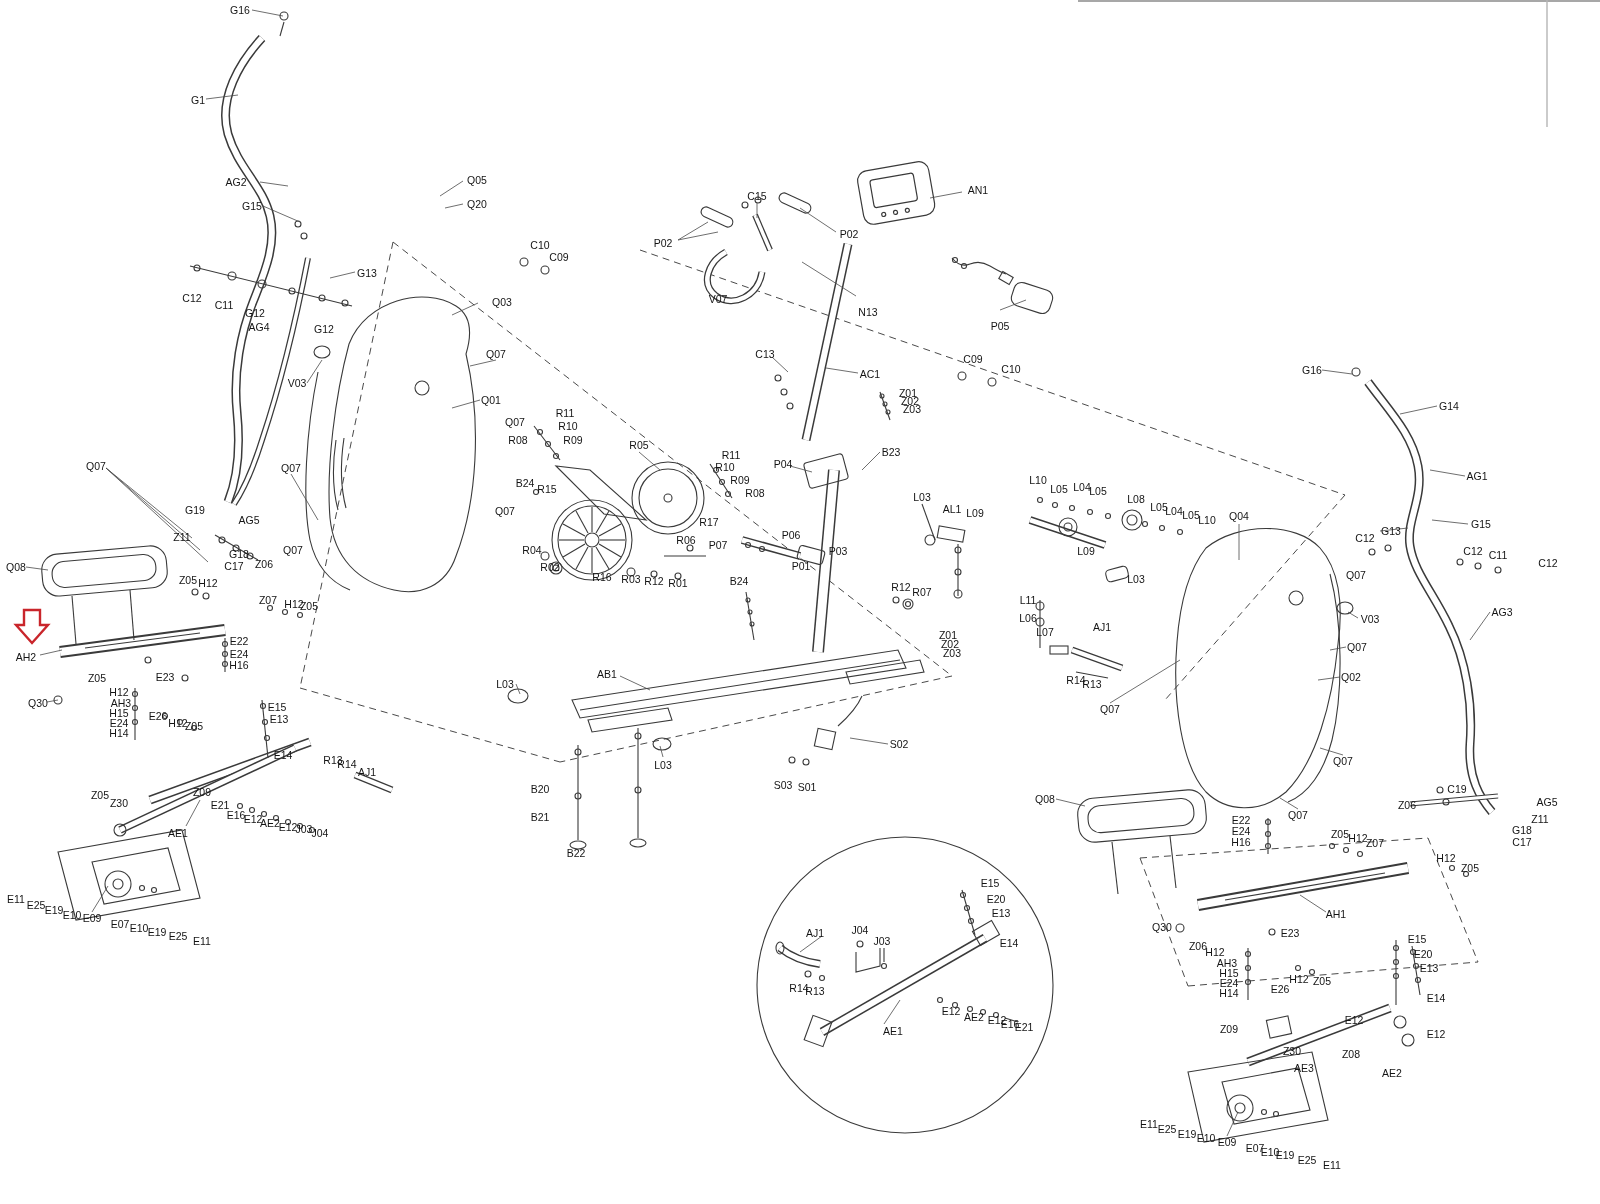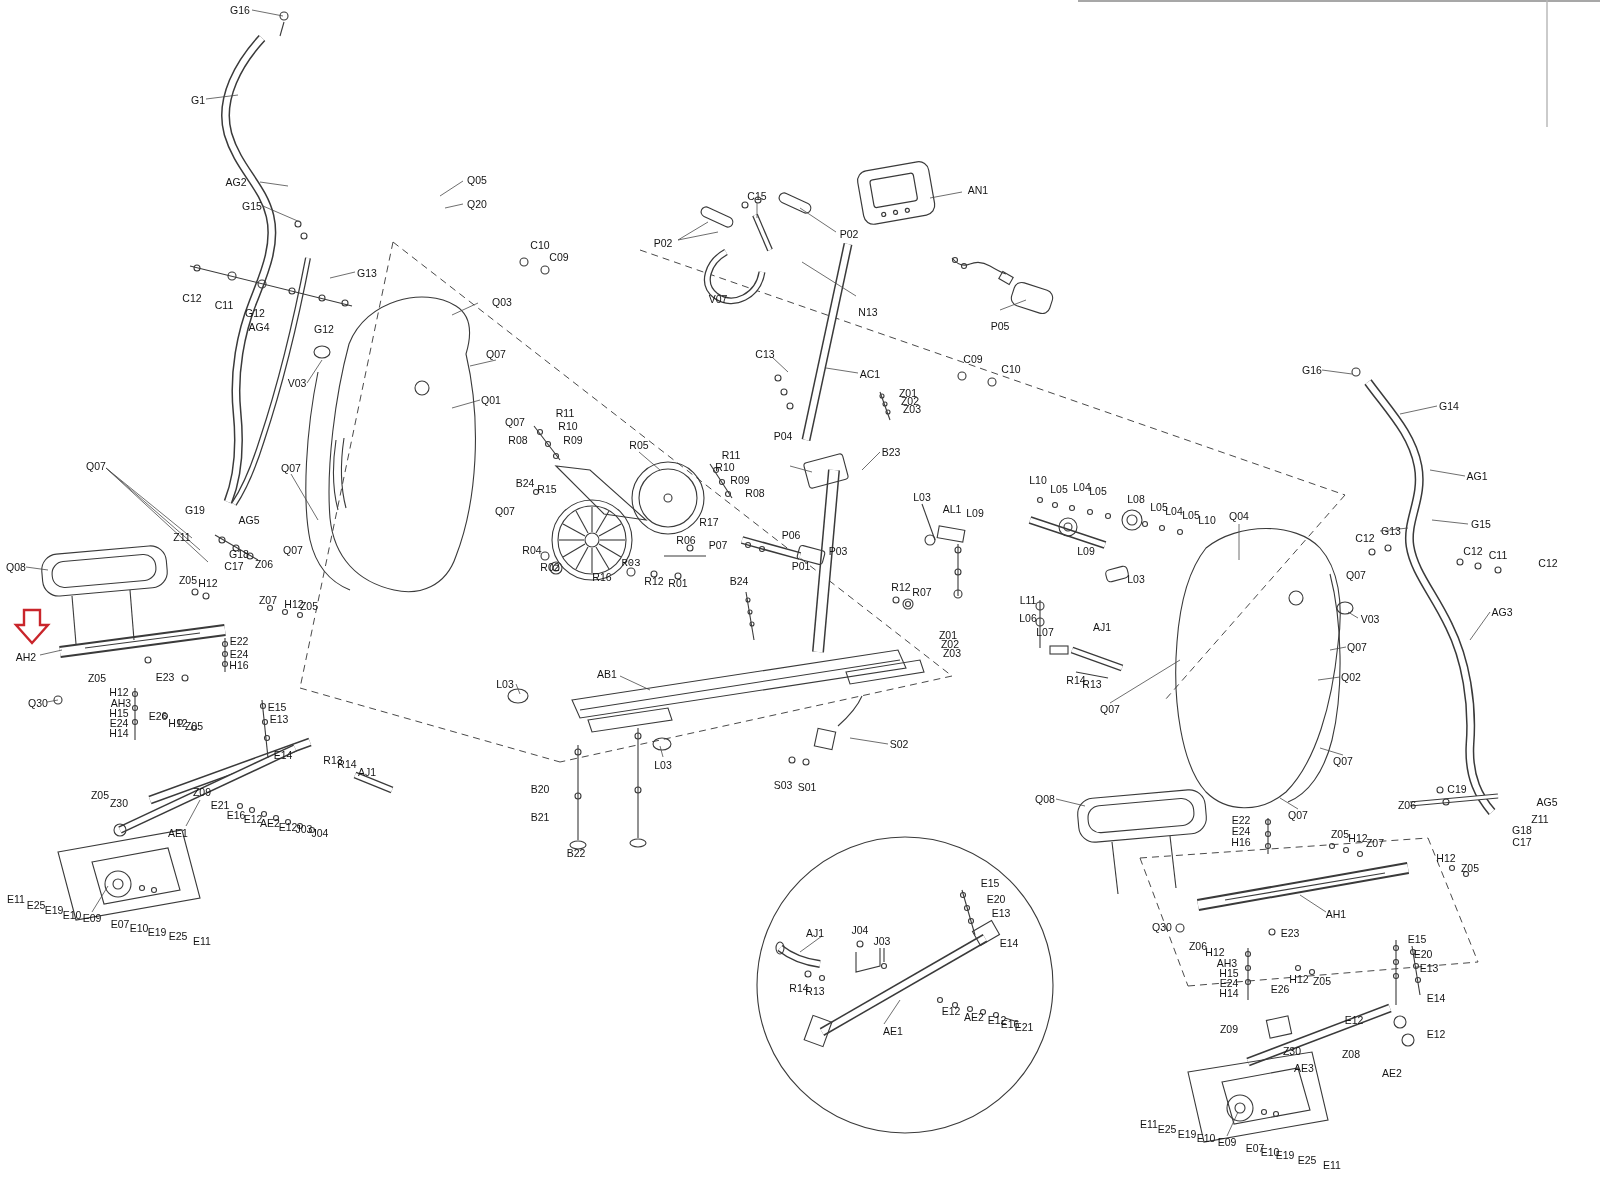--- a/index.html
+++ b/index.html
@@ -470,21 +470,21 @@
       <span class="lbl" style="left: 1449px; top: 406px;">G14</span>
       <span class="lbl" style="left: 912px; top: 409px;">Z03</span>
       <span class="lbl" style="left: 565px; top: 413px;">R11</span>
       <span class="lbl" style="left: 515px; top: 422px;">Q07</span>
       <span class="lbl" style="left: 568px; top: 426px;">R10</span>
       <span class="lbl" style="left: 518px; top: 440px;">R08</span>
       <span class="lbl" style="left: 573px; top: 440px;">R09</span>
       <span class="lbl" style="left: 639px; top: 445px;">R05</span>
       <span class="lbl" style="left: 891px; top: 452px;">B23</span>
       <span class="lbl" style="left: 731px; top: 455px;">R11</span>
-      <span class="lbl" style="left: 783px; top: 436px;">P04</span>
+      <span class="lbl" style="left: 783px; top: 464px;">P04</span>
       <span class="lbl" style="left: 96px; top: 466px;">Q07</span>
       <span class="lbl" style="left: 291px; top: 468px;">Q07</span>
       <span class="lbl" style="left: 725px; top: 467px;">R10</span>
       <span class="lbl" style="left: 1477px; top: 476px;">AG1</span>
       <span class="lbl" style="left: 1038px; top: 480px;">L10</span>
       <span class="lbl" style="left: 740px; top: 480px;">R09</span>
       <span class="lbl" style="left: 525px; top: 483px;">B24</span>
       <span class="lbl" style="left: 1059px; top: 489px;">L05</span>
       <span class="lbl" style="left: 1082px; top: 487px;">L04</span>
       <span class="lbl" style="left: 547px; top: 489px;">R15</span>
@@ -518,21 +518,21 @@
       <span class="lbl" style="left: 1473px; top: 551px;">C12</span>
       <span class="lbl" style="left: 1498px; top: 555px;">C11</span>
       <span class="lbl" style="left: 792px; top: 566px; margin-left: 9px;">P01</span>
       <span class="lbl" style="left: 234px; top: 566px;">C17</span>
       <span class="lbl" style="left: 550px; top: 567px;">R02</span>
       <span class="lbl" style="left: 264px; top: 564px;">Z06</span>
       <span class="lbl" style="left: 1548px; top: 563px;">C12</span>
       <span class="lbl" style="left: 16px; top: 567px;">Q08</span>
       <span class="lbl" style="left: 1356px; top: 575px;">Q07</span>
       <span class="lbl" style="left: 602px; top: 577px;">R16</span>
-      <span class="lbl" style="left: 631px; top: 563px; font-family: Liberation Mono, monospace;">R03</span>
+      <span class="lbl" style="left: 631px; top: 579px;">R03</span>
       <span class="lbl" style="left: 1136px; top: 579px;">L03</span>
       <span class="lbl" style="left: 654px; top: 581px;">R12</span>
       <span class="lbl" style="left: 188px; top: 580px;">Z05</span>
       <span class="lbl" style="left: 208px; top: 583px;">H12</span>
       <span class="lbl" style="left: 678px; top: 583px;">R01</span>
       <span class="lbl" style="left: 739px; top: 581px;">B24</span>
       <span class="lbl" style="left: 901px; top: 587px;">R12</span>
       <span class="lbl" style="left: 922px; top: 592px;">R07</span>
       <span class="lbl" style="left: 268px; top: 600px;">Z07</span>
       <span class="lbl" style="left: 1028px; top: 600px;">L11</span>

